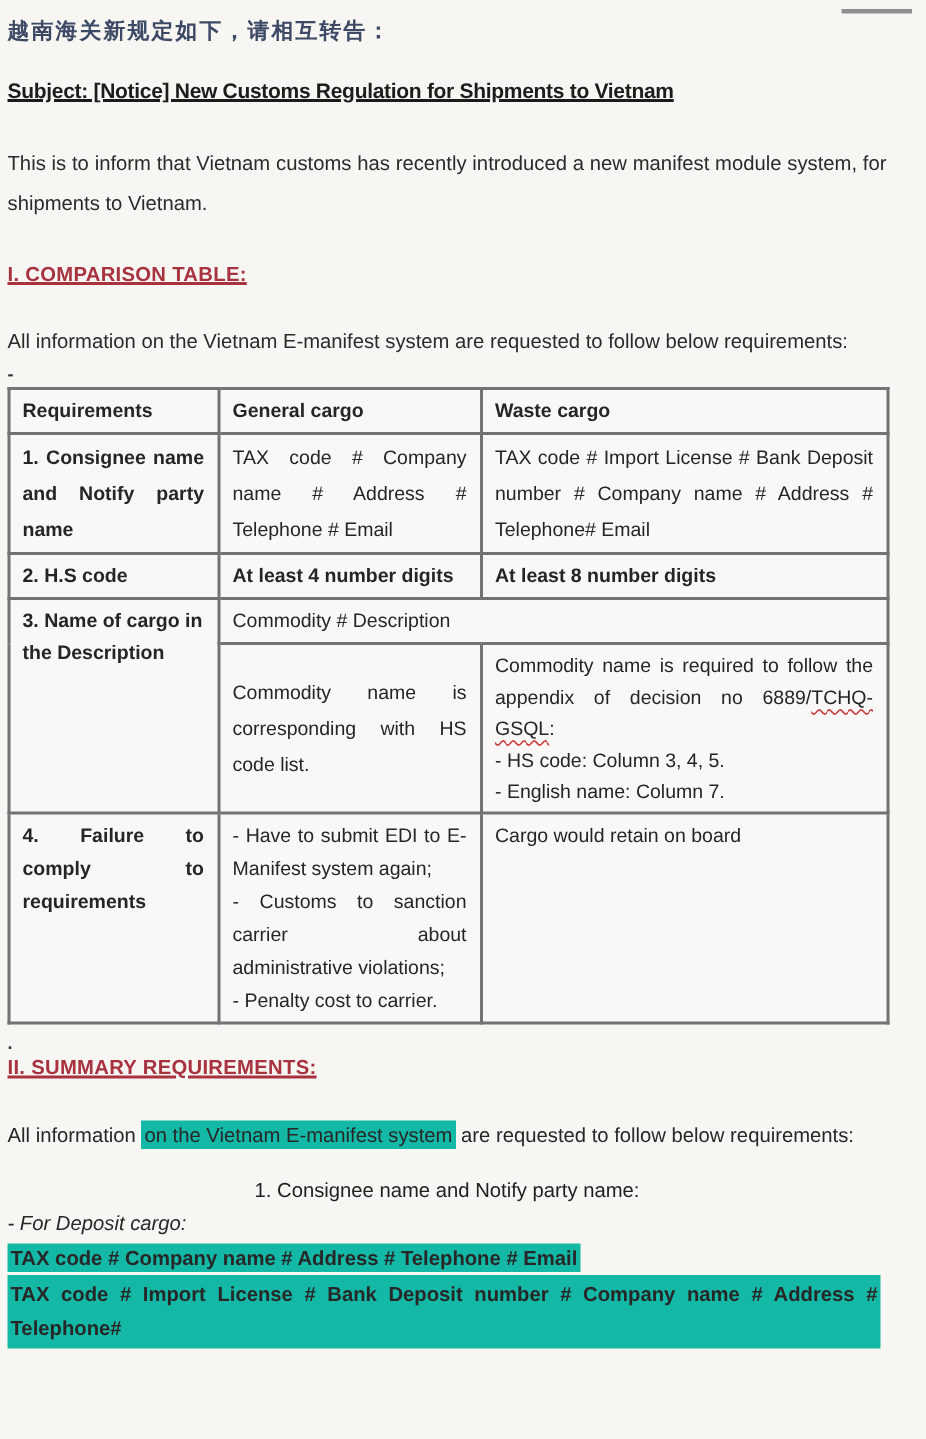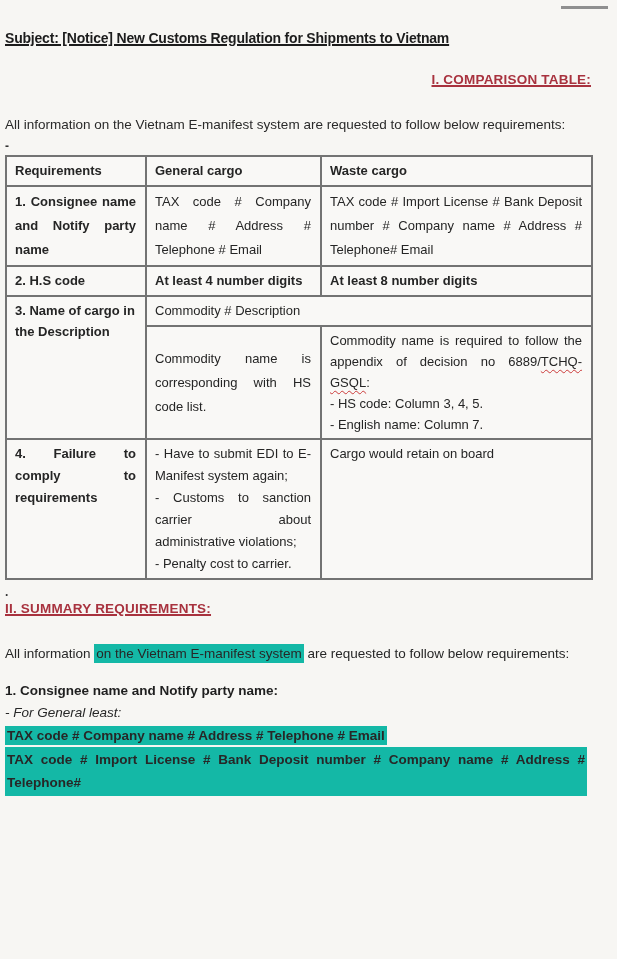--- a/index.html
+++ b/index.html
@@ -28,21 +28,21 @@
   }
   .para { font-size: 13.5px; line-height: 20px; text-align: justify; color: #2a2a2a; }
   .intro { margin-top: 27px; line-height: 27px; }
   .note  { margin-top: 17px; }
 
   .red-heading {
     margin: 0; font-size: 13.5px; font-weight: bold; color: #a8323e;
     text-decoration: underline; text-decoration-thickness: 1.5px;
     letter-spacing: 0.2px;
   }
-  .h1-i  { margin-top: 26px; text-align: right; }
+  .h1-i  { margin-top: 26px; }
   .h2-ii { margin-top: 2px; }
   .s1-intro { margin-top: 28px; }
   .tick { font-size: 12px; font-weight: bold; line-height: 14px; color: #333; }
   .tick-pre  { margin-top: 4px; }
   .tick-post { margin-top: 5px; }
 
   table.cmp {
     border-collapse: collapse; table-layout: fixed;
     width: 586px; margin-top: 2px;
     background: #f9f8f6;
@@ -71,37 +71,39 @@
   .cell-block { text-align: justify; }
 
   .wavy {
     text-decoration-line: underline; text-decoration-style: wavy;
     text-decoration-color: #cc3b3b; text-decoration-thickness: 1px;
     text-underline-offset: 3px;
   }
 
   .s2line { font-size: 13.5px; line-height: 22.5px; color: #272727; }
   .s2-intro { margin-top: 27px; }
-  .bold-line { font-weight: bold; color: #1f1f1f; }
+  .bold-line { font-weight: normal; color: #1f1f1f; text-align: center; }
   .gap-top { margin-top: 14px; }
   .italic-line { font-style: italic; }
   .hl { background: #14b8a6; padding: 2px 2px; box-decoration-break: clone; -webkit-box-decoration-break: clone; }
   .hl-strong { font-weight: 600; }
   .full-just { display: block; text-align: justify; text-align-last: justify; margin-right: 4px; }
 </style>
 </head>
 <body>
 
 <div class="page">
 
   <div class="scan-line"></div>
 
+  <p class="cn">越南海关新规定如下，请相互转告：</p>
 
   <p class="subject">Subject: [Notice] New Customs Regulation for Shipments to Vietnam</p>
 
+  <p class="para intro">This is to inform that Vietnam customs has recently introduced a new manifest module system, for shipments to Vietnam.</p>
 
 
   <h2 class="red-heading h1-i">I. COMPARISON TABLE:</h2>
 
   <p class="para s1-intro">All information on the Vietnam E-manifest system are requested to follow below requirements:</p>
 
   <p class="tick tick-pre">-</p>
 
   <table class="cmp">
     <colgroup>
@@ -151,21 +153,21 @@
 
   <p class="tick tick-post">.</p>
 
   <h2 class="red-heading h2-ii">II. SUMMARY REQUIREMENTS:</h2>
 
   <p class="s2line s2-intro"><span>All information </span><span class="hl">on the Vietnam E-manifest system</span><span> are requested to follow below requirements:</span></p>
 
   <p class="s2line bold-line gap-top">1. Consignee name and Notify party name:</p>
 
 
-  <p class="s2line italic-line">- For General least:</p>
+  <p class="s2line italic-line">- For Deposit cargo:</p>
 
   <p class="s2line"><span class="hl hl-strong">TAX code # Company name # Address # Telephone # Email</span></p>
 
 
   <p class="s2line">
       <span class="hl hl-strong full-just">TAX code # Import License # Bank Deposit number #   Company name # Address # Telephone#</span>
     </p>
 
 </div>
 

